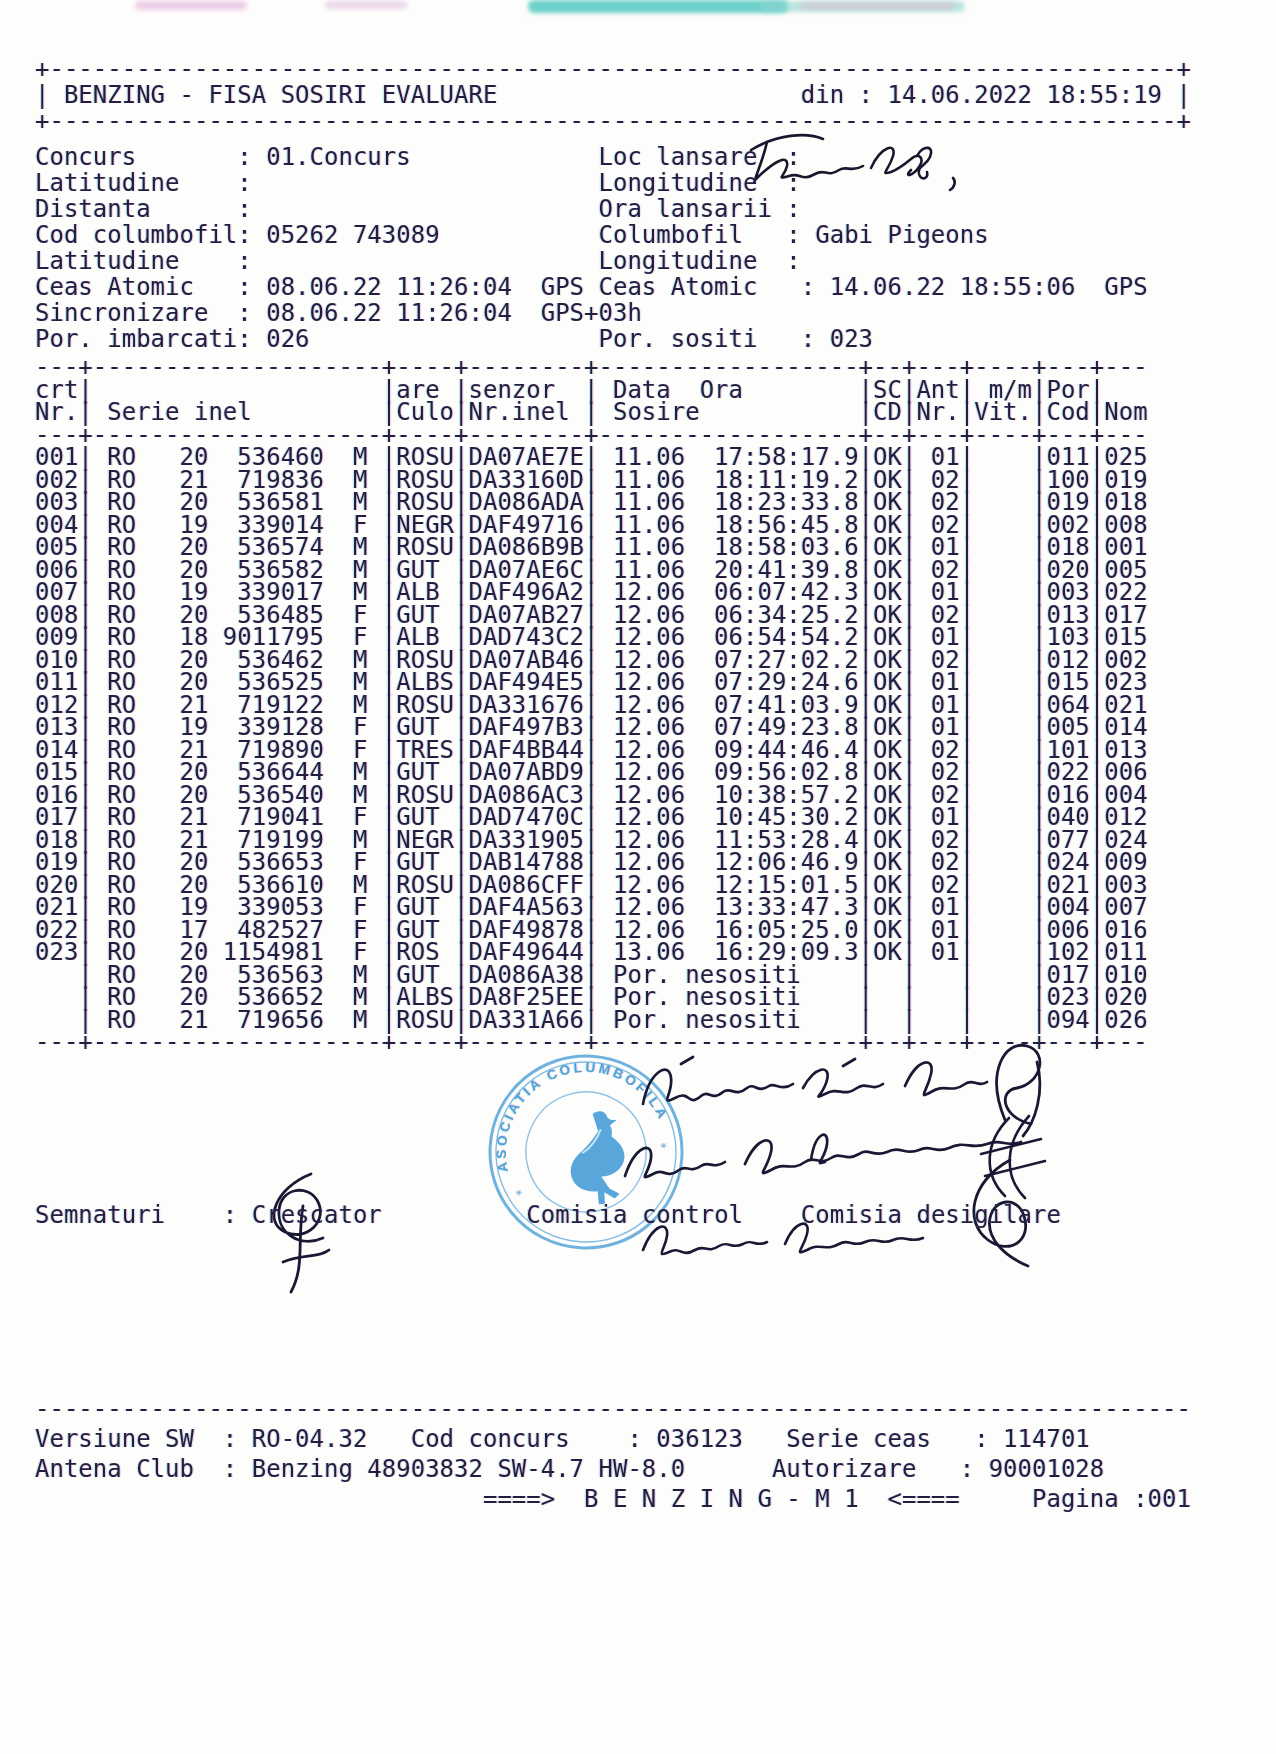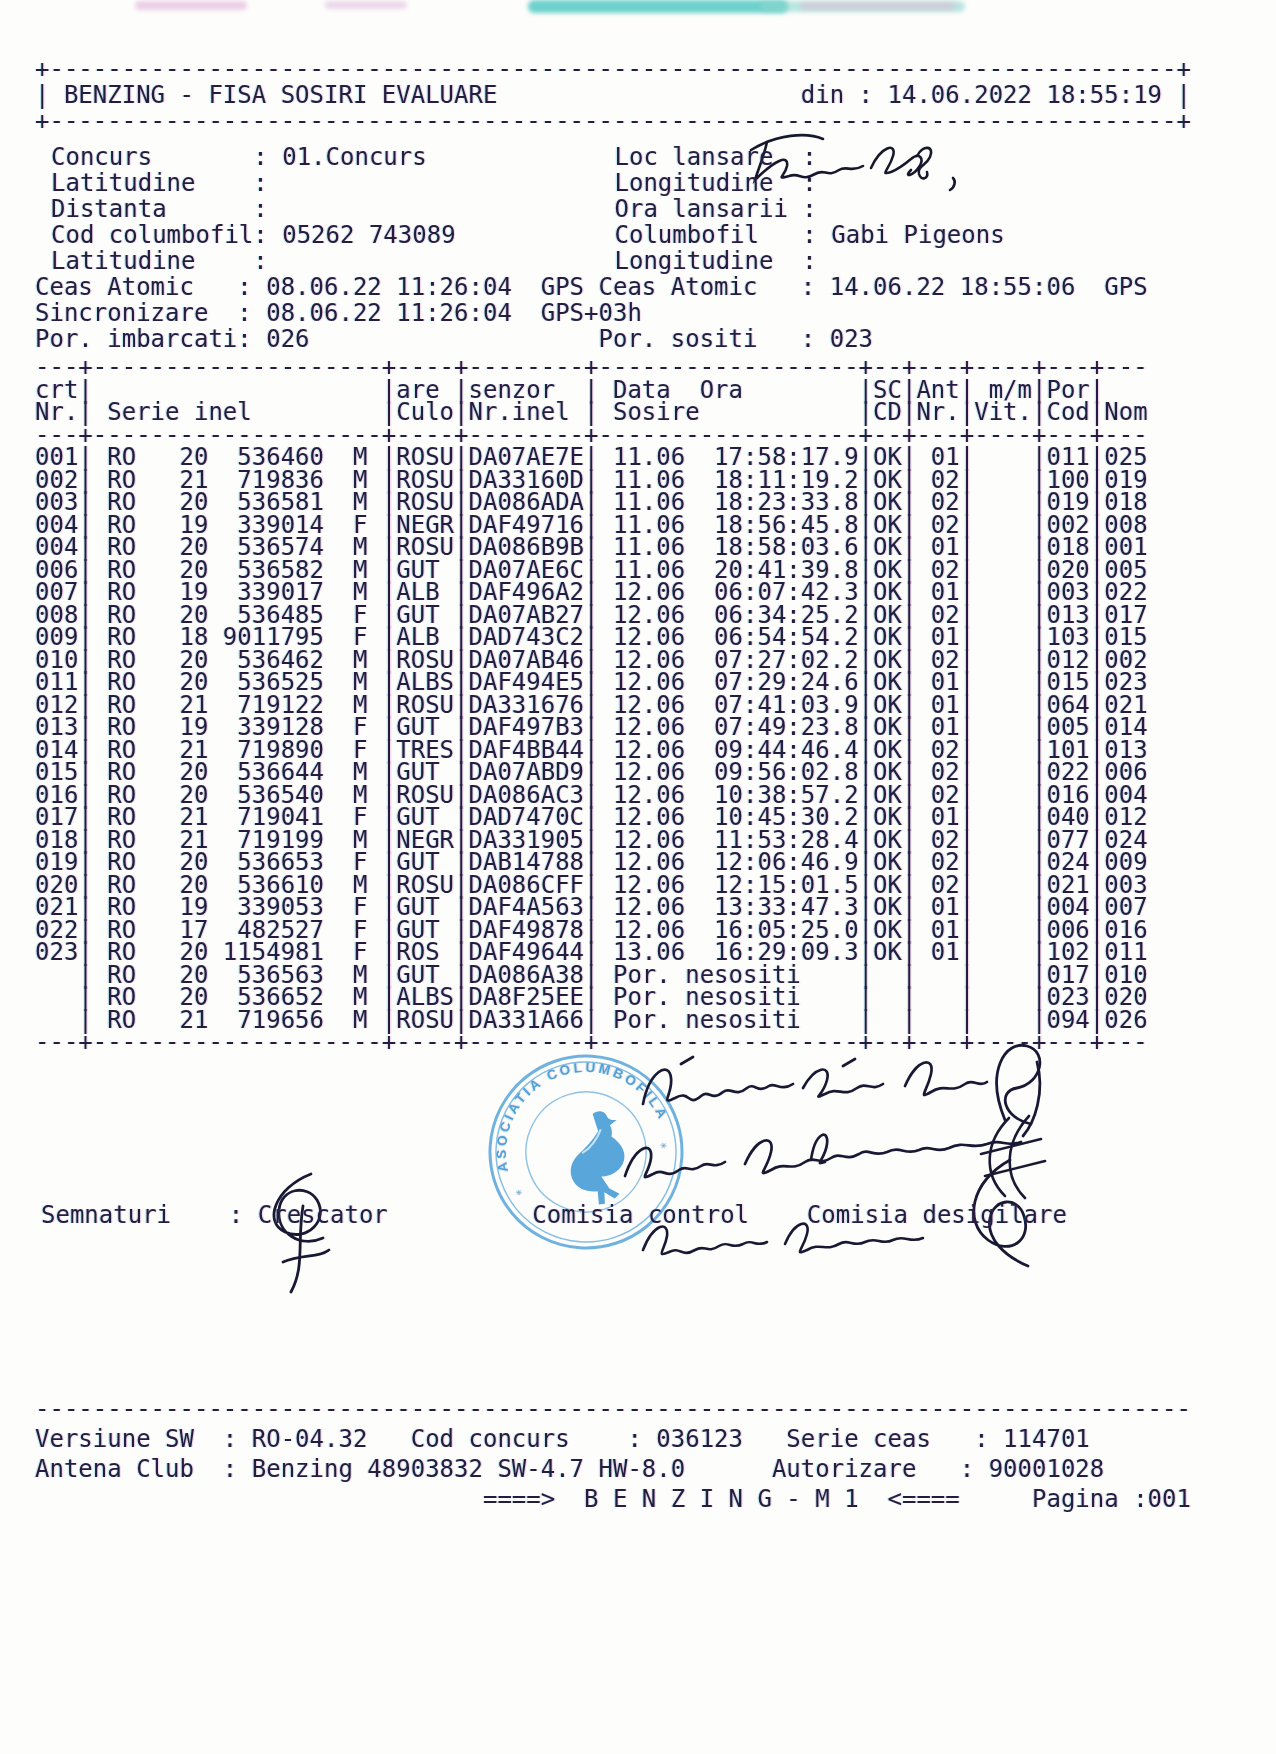--- a/index.html
+++ b/index.html
@@ -9,26 +9,26 @@
   .artifacts i{position:absolute;display:block;border-radius:6px;filter:blur(2px);}
   .a1{left:135px;top:1px;width:112px;height:9px;background:rgba(221,168,214,.55);}
   .a2{left:325px;top:1px;width:82px;height:8px;background:rgba(214,170,220,.45);}
   .a3{left:528px;top:0;width:260px;height:13px;background:rgba(74,197,193,.8);}
   .a4{left:760px;top:1px;width:205px;height:11px;background:rgba(140,214,206,.6);}
   .a5{left:800px;top:2px;width:155px;height:8px;background:rgba(228,180,205,.45);}
   .doc{position:absolute;left:35px;top:56px;width:1200px;color:#241d41;
        font-size:24px;line-height:26px;
        text-shadow:1.2px 0 0 rgba(204,56,148,.18), -1.2px 0 0 rgba(0,172,188,.22);}
   .tl{white-space:pre;}
-  #info{margin-top:10px;margin-left:16px;}
+  #info{margin-top:10px;}
   #clock{}
   #table{margin-top:4px;}
   #table .tl{line-height:22.5px;}
   .sigarea{position:relative;height:340px;}
-  .sigline{position:absolute;left:6px;top:148px;}
+  .sigline{position:absolute;left:0;top:148px;}
   .stamp{position:absolute;left:445px;top:-8px;opacity:.9;}
   .sig{position:absolute;}
   #footer .tl{line-height:30px;}
   #fsep{line-height:20px;}
   .hand{position:absolute;}
 </style>
 </head>
 <body>
 
 <div class="page">
@@ -71,21 +71,21 @@
       </div>
     <div id="table" class="sec">
         <div class="tl">---+--------------------+----+--------+------------------+--+---+----+---+---</div>
         <div class="tl">crt|                    |are |senzor  | Data  Ora        |SC|Ant| m/m|Por|   </div>
         <div class="tl">Nr.| Serie inel         |Culo|Nr.inel | Sosire           |CD|Nr.|Vit.|Cod|Nom</div>
         <div class="tl">---+--------------------+----+--------+------------------+--+---+----+---+---</div>
         <div class="tl">001| RO   20  536460  M |ROSU|DA07AE7E| 11.06  17:58:17.9|OK| 01|    |011|025</div>
         <div class="tl">002| RO   21  719836  M |ROSU|DA33160D| 11.06  18:11:19.2|OK| 02|    |100|019</div>
         <div class="tl">003| RO   20  536581  M |ROSU|DA086ADA| 11.06  18:23:33.8|OK| 02|    |019|018</div>
         <div class="tl">004| RO   19  339014  F |NEGR|DAF49716| 11.06  18:56:45.8|OK| 02|    |002|008</div>
-        <div class="tl">004| RO   20  536574  M |ROSU|DA086B9B| 11.06  18:58:03.6|OK| 01|    |018|001</div>
+        <div class="tl">005| RO   20  536574  M |ROSU|DA086B9B| 11.06  18:58:03.6|OK| 01|    |018|001</div>
         <div class="tl">006| RO   20  536582  M |GUT |DA07AE6C| 11.06  20:41:39.8|OK| 02|    |020|005</div>
         <div class="tl">007| RO   19  339017  M |ALB |DAF496A2| 12.06  06:07:42.3|OK| 01|    |003|022</div>
         <div class="tl">008| RO   20  536485  F |GUT |DA07AB27| 12.06  06:34:25.2|OK| 02|    |013|017</div>
         <div class="tl">009| RO   18 9011795  F |ALB |DAD743C2| 12.06  06:54:54.2|OK| 01|    |103|015</div>
         <div class="tl">010| RO   20  536462  M |ROSU|DA07AB46| 12.06  07:27:02.2|OK| 02|    |012|002</div>
         <div class="tl">011| RO   20  536525  M |ALBS|DAF494E5| 12.06  07:29:24.6|OK| 01|    |015|023</div>
         <div class="tl">012| RO   21  719122  M |ROSU|DA331676| 12.06  07:41:03.9|OK| 01|    |064|021</div>
         <div class="tl">013| RO   19  339128  F |GUT |DAF497B3| 12.06  07:49:23.8|OK| 01|    |005|014</div>
         <div class="tl">014| RO   21  719890  F |TRES|DAF4BB44| 12.06  09:44:46.4|OK| 02|    |101|013</div>
         <div class="tl">015| RO   20  536644  M |GUT |DA07ABD9| 12.06  09:56:02.8|OK| 02|    |022|006</div>

